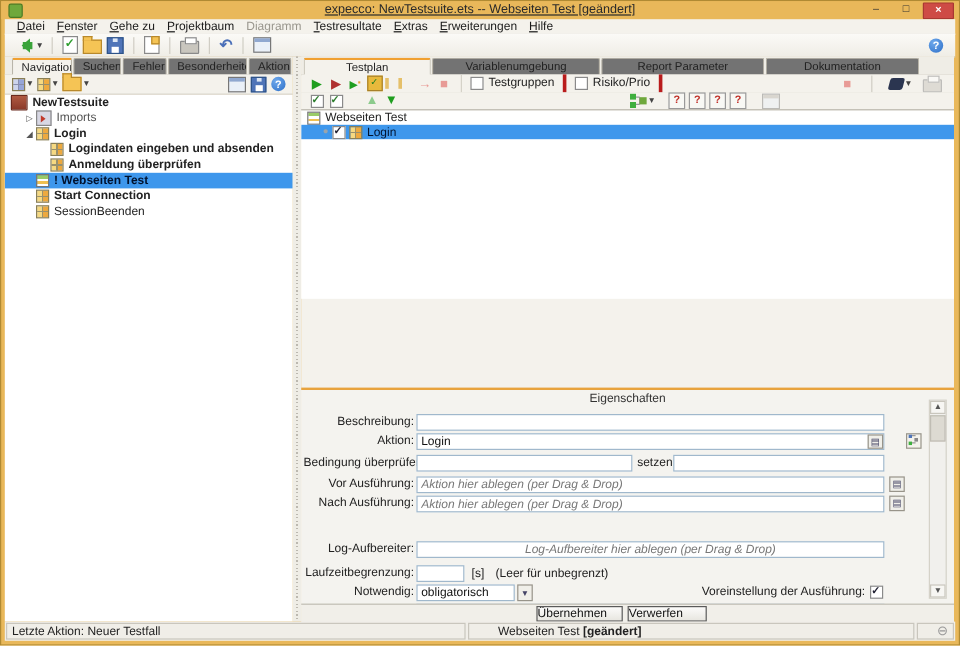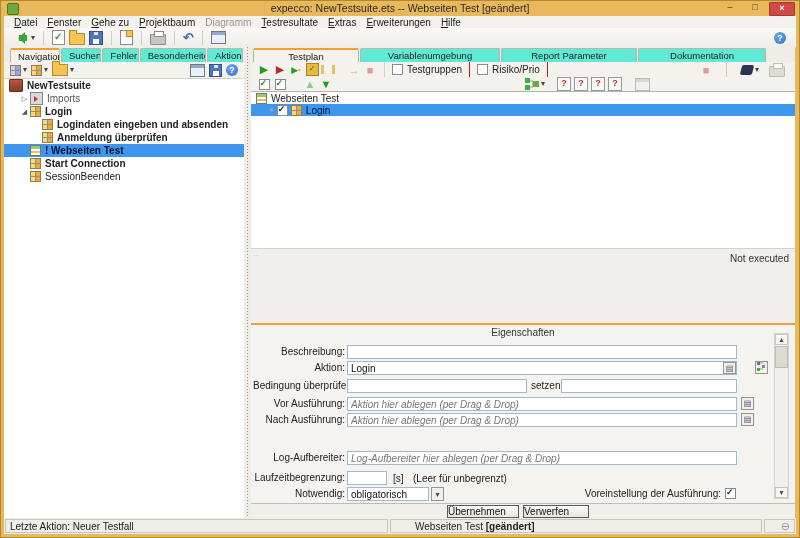--- a/index.html
+++ b/index.html
@@ -2,21 +2,21 @@
 <html><head>
 <meta charset="utf-8">
 <style>
   html,body{margin:0;padding:0;}
   body{width:800px;height:538px;font-family:"Liberation Sans",sans-serif;background:#E9B85A;position:relative;overflow:hidden;}
   #win{position:absolute;inset:0;border:1px solid #B08A33;box-sizing:border-box;}
   .abs{position:absolute;}
   
   #titlebar{top:0;left:0;right:0;height:15px;background:#E9B85A;}
   #app-ico{left:6px;top:2px;width:10px;height:10px;background:#6FA83C;border:1px solid #4A7A24;border-radius:2px;}
-  #title{left:0;right:0;top:1px;text-align:center;font-size:10.5px;color:#2a2a2a;}
+  #title{left:0;right:0;top:1px;text-align:center;font-size:10.5px;color:#2a2a2a;text-decoration:underline;}
   #caption-btns{right:4px;top:1px;display:flex;gap:3px;}
   .cap{width:22px;height:12px;text-align:center;font-size:9px;line-height:11px;color:#333;}
   .cap.close{width:24px;background:#CE4B45;color:#fff;border-radius:1px;border:1px solid #A83832;line-height:10px;font-weight:bold;}
   
   #menubar{top:15px;left:3px;right:3px;height:12px;background:#F4F2EC;display:flex;align-items:center;padding-left:5px;border-bottom:1px solid #E2DFD6;}
   .menu-item{font-size:10px;color:#1a1a1a;padding:0 5px;white-space:nowrap;}
   .menu-item.disabled{color:#9a978e;}
   .menu-item u{text-decoration:underline;}
   
   #toolbar{top:27px;left:3px;right:3px;height:19px;background:linear-gradient(#FBFAF7,#EFEDE6);display:flex;align-items:center;padding-left:6px;border-bottom:1px solid #D5D2C8;}
@@ -49,39 +49,39 @@
   .ticon-import{position:relative;width:11px;height:11px;background:#D8D8E4;border:1px solid #888;}
   .ticon-import:after{content:"";position:absolute;left:3px;top:3px;border:3px solid transparent;border-left:4px solid #c0392b;}
   .ticon-table{width:11px;height:11px;border:1px solid #777;box-sizing:border-box;background:linear-gradient(180deg,#9ACB68 0 3px,#fff 3px 5px,#F0C050 5px 7px,#fff 7px);}
   
   #left-panel{left:3px;top:46px;width:240px;height:471px;}
   #splitter{left:243px;top:46px;width:7px;height:471px;background:#EFEDE6;}
   #splitter i{display:block;width:1px;height:100%;margin:0 auto;background-image:repeating-linear-gradient(180deg,#9A958B 0 1px,transparent 1px 3px);}
   #right-panel{left:250px;top:46px;width:544px;height:471px;background:#F4F2EC;}
   
   .tabrow{display:flex;align-items:flex-end;height:15px;background:#EFEDE6;padding-left:6px;border-bottom:1px solid #B9B5A9;}
-  .tab{box-sizing:border-box;height:14px;font-size:9.5px;color:#222;text-align:center;line-height:13px;border:1px solid #B9B5A9;border-bottom:none;background:#5eead4;padding:0 7px;border-radius:2px 2px 0 0;margin-right:1px;white-space:nowrap;overflow:hidden;}
+  .tab{box-sizing:border-box;height:14px;font-size:9.5px;color:#222;text-align:center;line-height:13px;border:1px solid #B9B5A9;border-bottom:none;background:#737373;padding:0 7px;border-radius:2px 2px 0 0;margin-right:1px;white-space:nowrap;overflow:hidden;}
   .tab.active{background:#F4F2EC;border-top:2px solid #F0A030;height:15px;margin-bottom:-1px;}
   
   #lp-toolbar{left:0;top:15px;right:0;height:16px;background:#F4F2EC;display:flex;align-items:center;padding:0 4px;border-bottom:1px solid #D5D2C8;}
   #nav-tree{left:0;top:32px;right:0;bottom:0;background:#fff;overflow:hidden;}
   .trow{position:relative;height:13px;display:flex;align-items:center;font-size:10px;color:#222;white-space:nowrap;}
   .trow.sel{background:#3E97EC;color:#00122e;}
   .trow .exp{width:9px;font-size:7px;color:#555;text-align:center;flex:none;}
   .trow .lbl{margin-left:4px;}
   .trow.b .lbl{font-weight:bold;}
   .ticn{flex:none;margin-left:1px;}
   
   #rp-tb1{left:0;top:15px;right:0;height:15px;display:flex;align-items:center;padding-left:5px;background:#F4F2EC;border-bottom:1px solid #E0DDD4;position:absolute;}
   #rp-tb2{left:0;top:30px;right:0;height:14px;display:flex;align-items:center;padding-left:5px;background:#F4F2EC;border-bottom:1px solid #B9B5A9;position:absolute;}
   .icn{display:inline-flex;align-items:center;justify-content:center;width:16px;height:13px;font-size:11px;flex:none;}
   .green{color:#1F9E1F;} .dred{color:#B03030;} .pinky{color:#E89B96;} .lgreen{color:#8CCB8C;}
   .pause{width:8px;height:9px;border-left:3px solid #E5C06A;border-right:3px solid #E5C06A;}
   .stepbox{width:11px;height:11px;background:#E8B93C;border:1px solid #A8812A;color:#1F7E1F;font-size:8px;line-height:10px;text-align:center;}
-  .tb-group{display:flex;align-items:center;gap:4px;border-left:1px solid #D5D2C8;border-right:1px solid #b91c1c;padding:0 7px;height:15px;margin-left:6px;font-size:10px;color:#222;}
+  .tb-group{display:flex;align-items:center;gap:4px;border-left:1px solid #D5D2C8;border-right:3px solid #b91c1c;padding:0 7px;height:15px;margin-left:6px;font-size:10px;color:#222;}
   .cbx{width:9px;height:9px;border:1px solid #8A8A8A;background:#fff;box-sizing:content-box;position:relative;flex:none;}
   .cbx .mk{position:absolute;left:0;top:-2px;font-size:9px;font-weight:bold;color:#2E7E2E;line-height:10px;}
   .cbx .mk.dark{color:#223;}
   .qicon{position:relative;width:12px;height:12px;background:#F8F8F4;border:1px solid #999;color:#C03028;font-size:9px;font-weight:bold;text-align:center;line-height:11px;margin-right:3px;}
   .layers{width:12px;height:10px;background:#2B3550;transform:skewX(-14deg);border-radius:2px;}
   
   #tp-tree{position:absolute;left:0;top:44px;right:0;height:157px;background:#fff;border-top:1px solid #B9B5A9;overflow:hidden;}
   
   #result{position:absolute;left:0;top:201px;right:0;height:75px;background:#F0EFEC;border-top:1px solid #D5D2CE;}
   #result .clip{position:absolute;left:2px;top:1px;font-size:6px;color:#999;}
@@ -339,24 +339,20 @@
         <span style="width:18px"></span>
         <span style="font-size:8px;color:#9aa4ac;line-height:8px">●</span>
         <span class="cbx" style="margin-left:3px;background:#fff">
             <span class="mk dark">✓</span>
           </span>
         <span class="ticn gicon" style="margin-left:3px"></span>
         <span class="lbl">Login</span>
       </div>
     </div>
 
-    <div id="result">
-      <span class="clip"><span>…</span><span class="caret" style="font-size:6px"></span></span>
-      <span class="status">Not executed</span>
-    </div>
 
     <div id="props">
       <div class="ptitle">Eigenschaften</div>
 
       <div class="prow" style="top:20px">
         <span class="plabel">Beschreibung:</span>
         <input class="inp" style="left: 96px; width: 390px;" value="">
       </div>
 
       <div class="prow" style="top:36px">
@@ -387,21 +383,21 @@
       </div>
 
       <div class="prow" style="top:88px">
         <span class="plabel">Nach Ausführung:</span>
         <input class="inp" style="left: 96px; width: 390px;" placeholder="Aktion hier ablegen (per Drag &amp; Drop)">
         <span class="sbtn" style="left:490px">▤</span>
       </div>
 
       <div class="prow" style="top:126px">
         <span class="plabel">Log-Aufbereiter:</span>
-        <input class="inp" style="left: 96px; width: 390px;" placeholder="Log-Aufbereiter hier ablegen (per Drag &amp; Drop)">
+        <input class="inp" style="left: 96px; width: 390px; text-align: center;" placeholder="Log-Aufbereiter hier ablegen (per Drag &amp; Drop)">
       </div>
 
       <div class="prow" style="top:146px">
         <span class="plabel">Laufzeitbegrenzung:</span>
         <input class="inp" style="left: 96px; width: 40px;" value="">
         <span style="position:absolute;left:142px;top:2px;font-size:10px;color:#222">[s]</span>
         <span style="position:absolute;left:162px;top:2px;font-size:10px;color:#222">(Leer für unbegrenzt)</span>
       </div>
 
       <div class="prow" style="top:162px">

